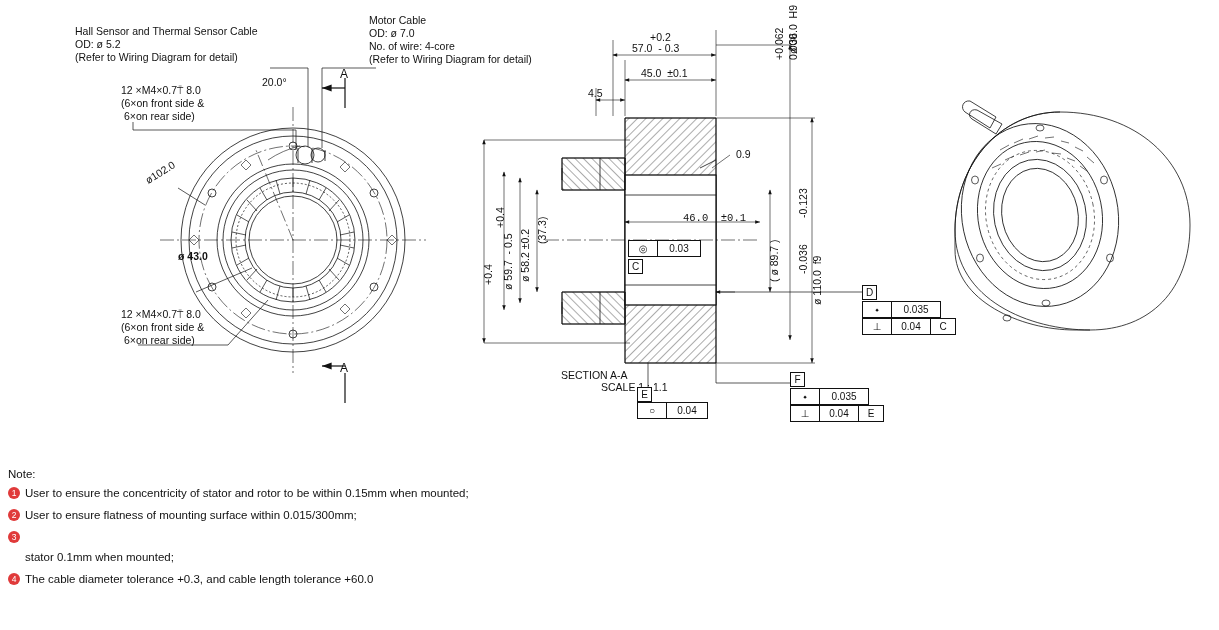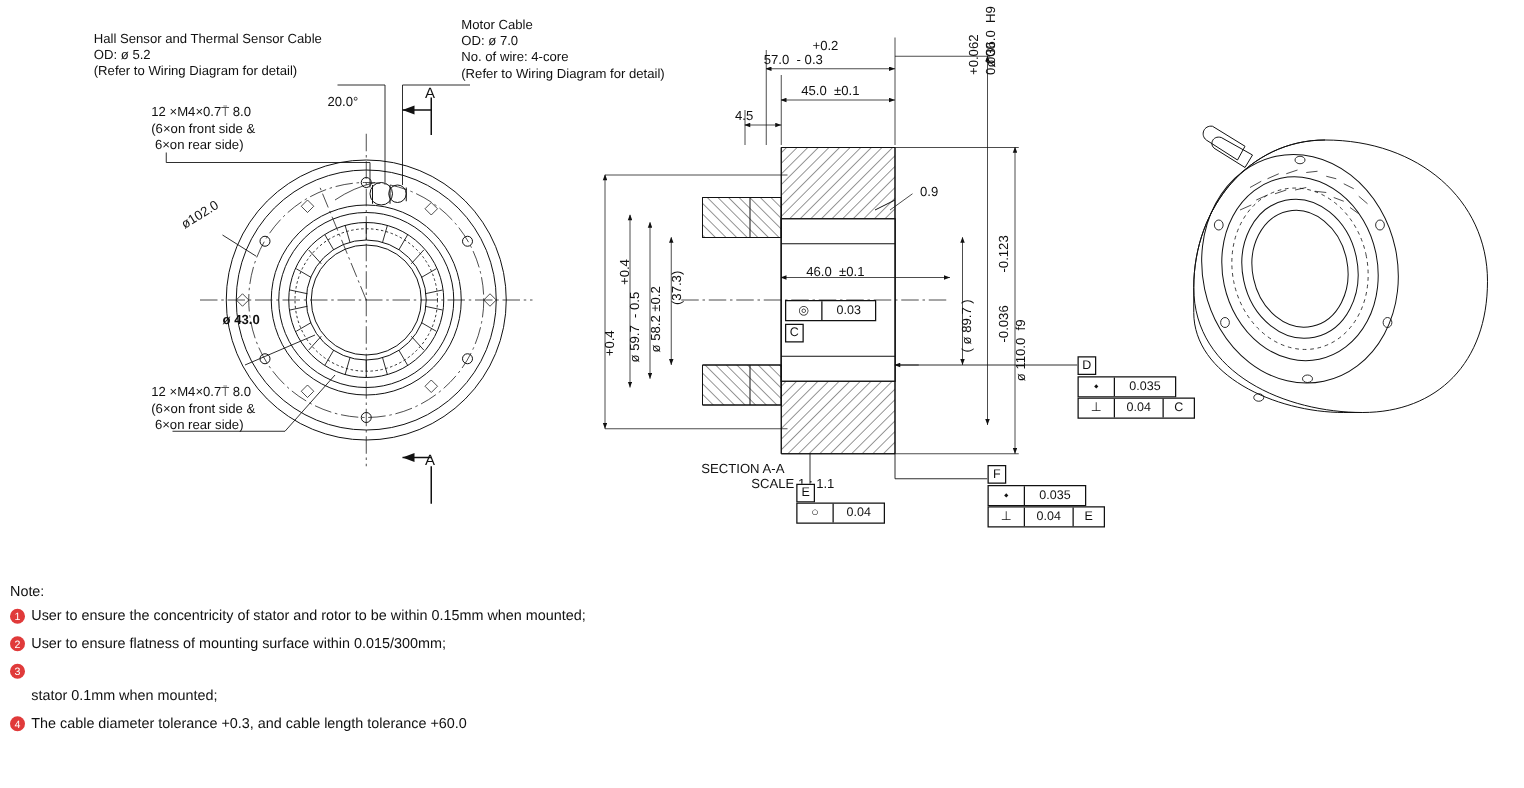--- a/index.html
+++ b/index.html
@@ -271,25 +271,25 @@
   <div class="lbl" style="left:121px;top:308px;">12 ×M4×0.7⍑ 8.0
 (6×on front side &amp;
  6×on rear side)</div>
   <div class="lbl" style="left:262px;top:76px;">20.0°</div>
   <div class="lbl" style="left:144px;top:166px;transform:rotate(-32deg);">ø102.0</div>
   <div class="lbl" style="left:178px;top:250px;font-weight:bold;">ø 43.0</div>
   <div class="lbl" style="left:340px;top:68px;font-size:12px;">A</div>
   <div class="lbl" style="left:340px;top:362px;font-size:12px;">A</div>
 
   <div class="lbl" style="left:650px;top:31px;">+0.2</div>
-  <div class="lbl" style="left:611px;top:42px;">57.0  - 0.3</div>
+  <div class="lbl" style="left:632px;top:42px;">57.0  - 0.3</div>
   <div class="lbl" style="left:641px;top:67px;">45.0  ±0.1</div>
   <div class="lbl" style="left:588px;top:87px;">4.5</div>
   <div class="lbl" style="left:736px;top:148px;">0.9</div>
-  <div class="lbl" style="left:645px;top:212px;">46.0  ±0.1</div>
+  <div class="lbl" style="left:683px;top:212px;font-family:Liberation Mono, monospace;">46.0  ±0.1</div>
 
   <div class="lbl rot90" style="left:482px;top:285px;">+0.4</div>
   <div class="lbl rot90" style="left:502px;top:290px;">ø 59.7  - 0.5</div>
   <div class="lbl rot90" style="left:494px;top:228px;">+0.4</div>
   <div class="lbl rot90" style="left:519px;top:282px;">ø 58.2 ±0.2</div>
   <div class="lbl rot90" style="left:536px;top:244px;">(37.3)</div>
 
   <div class="lbl rot90" style="left:768px;top:282px;">( ø 89.7 )</div>
   <div class="lbl rot90" style="left:787px;top:54px;">ø 36.0  H9</div>
   <div class="lbl rot90" style="left:773px;top:60px;">+0.062</div>

